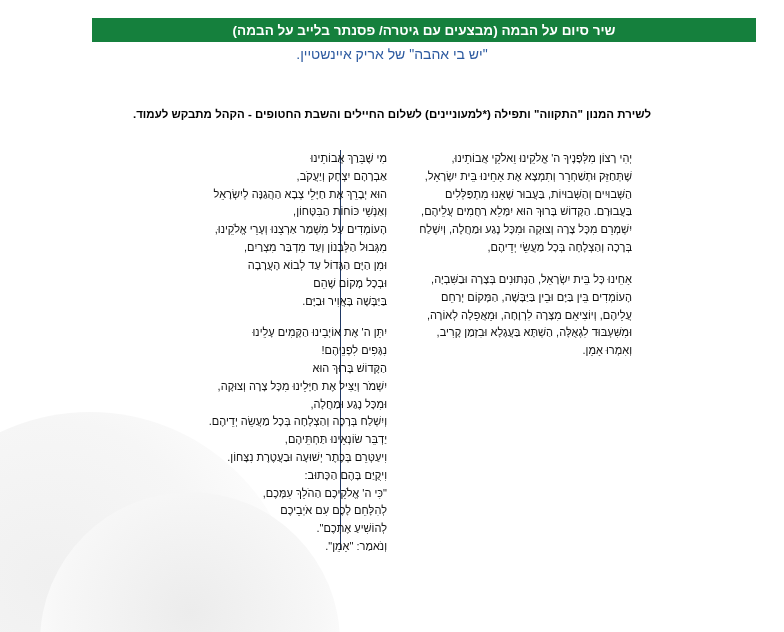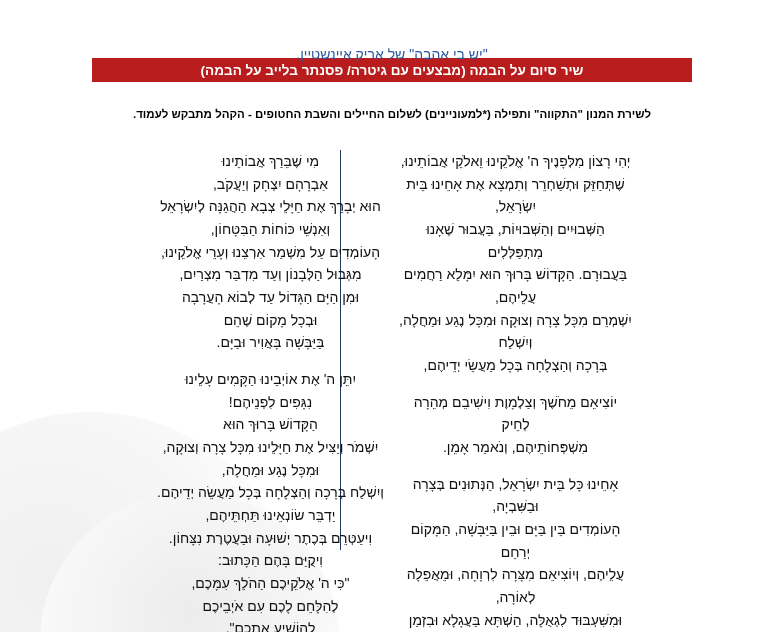--- a/index.html
+++ b/index.html
@@ -40,27 +40,26 @@
   .slide {
     position: relative;
     width: 784px;
     height: 632px;
   }
 
   .title-bar {
     position: absolute;
     top: 18px;
     left: 92px;
-    width: 600px;
+    width: 664px;
     height: 24px;
-    background: #b91c1c;
+    background: #15803d;
     display: flex;
     align-items: center;
     justify-content: center;
-    margin-top: 40px;
   }
   .title-bar .title-text {
     color: #ffffff;
     font-size: 13.5px;
     font-weight: bold;
     direction: rtl;
     white-space: nowrap;
     letter-spacing: 0px;
   }
 
@@ -92,22 +91,21 @@
     top: 150px;
     left: 148px;
     width: 490px;
     height: 410px;
     display: flex;
     flex-direction: row;
   }
 
   .col {
     direction: rtl;
-    text-align: center;
-    font-size: 14px;
+    font-size: 11px;
     line-height: 1.62;
     color: #111111;
   }
   .col-right {
     width: 245px;
     padding: 0 6px;
     order: 1;
   }
   .col-left {
     width: 245px;
@@ -176,22 +174,20 @@
 וְנֹאמַר: "אָמֵן".</p>
     </div>
 
     <div class="col col-left">
       <p class="para">יְהִי רָצוֹן מִלְּפָנֶיךָ ה' אֱלֹקֵינוּ וֵאלֹקֵי אֲבוֹתֵינוּ,
 שֶׁתְּחַזֵּק וּתְשַׁחְרֵר וְתִמְצָא אֶת אָחֵינוּ בֵּית יִשְׂרָאֵל,
 הַשְּׁבוּיִים וְהַשְּׁבוּיוֹת, בַּעֲבוּר שֶׁאָנוּ מִתְפַּלְּלִים
 בַּעֲבוּרָם. הַקָּדוֹשׁ בָּרוּךְ הוּא יִמָּלֵא רַחֲמִים עֲלֵיהֶם,
 יִשְׁמְרֵם מִכָּל צָרָה וְצוּקָה וּמִכָּל נֶגַע וּמַחֲלָה, וְיִשְׁלַח
 בְּרָכָה וְהַצְלָחָה בְּכָל מַעֲשֵׂי יְדֵיהֶם,</p>
-      <p class="para">יוֹצִיאֵם מֵחֹשֶׁךְ וְצַלְמָוֶת וִישִׁיבֵם מְהֵרָה לְחֵיק
-מִשְׁפְּחוֹתֵיהֶם, וְנֹאמַר אָמֵן.</p>
       <p class="para">אָחֵינוּ כָּל בֵּית יִשְׂרָאֵל, הַנְּתוּנִים בְּצָרָה וּבַשִּׁבְיָה,
 הָעוֹמְדִים בֵּין בַּיָּם וּבֵין בַּיַּבָּשָׁה, הַמָּקוֹם יְרַחֵם
 עֲלֵיהֶם, וְיוֹצִיאֵם מִצָּרָה לִרְוָחָה, וּמֵאֲפֵלָה לְאוֹרָה,
 וּמִשִּׁעְבּוּד לִגְאֻלָּה, הַשְׁתָּא בַּעֲגָלָא וּבִזְמַן קָרִיב,
 וְאִמְרוּ אָמֵן.</p>
     </div>
 
   </div>
 
 </div>

